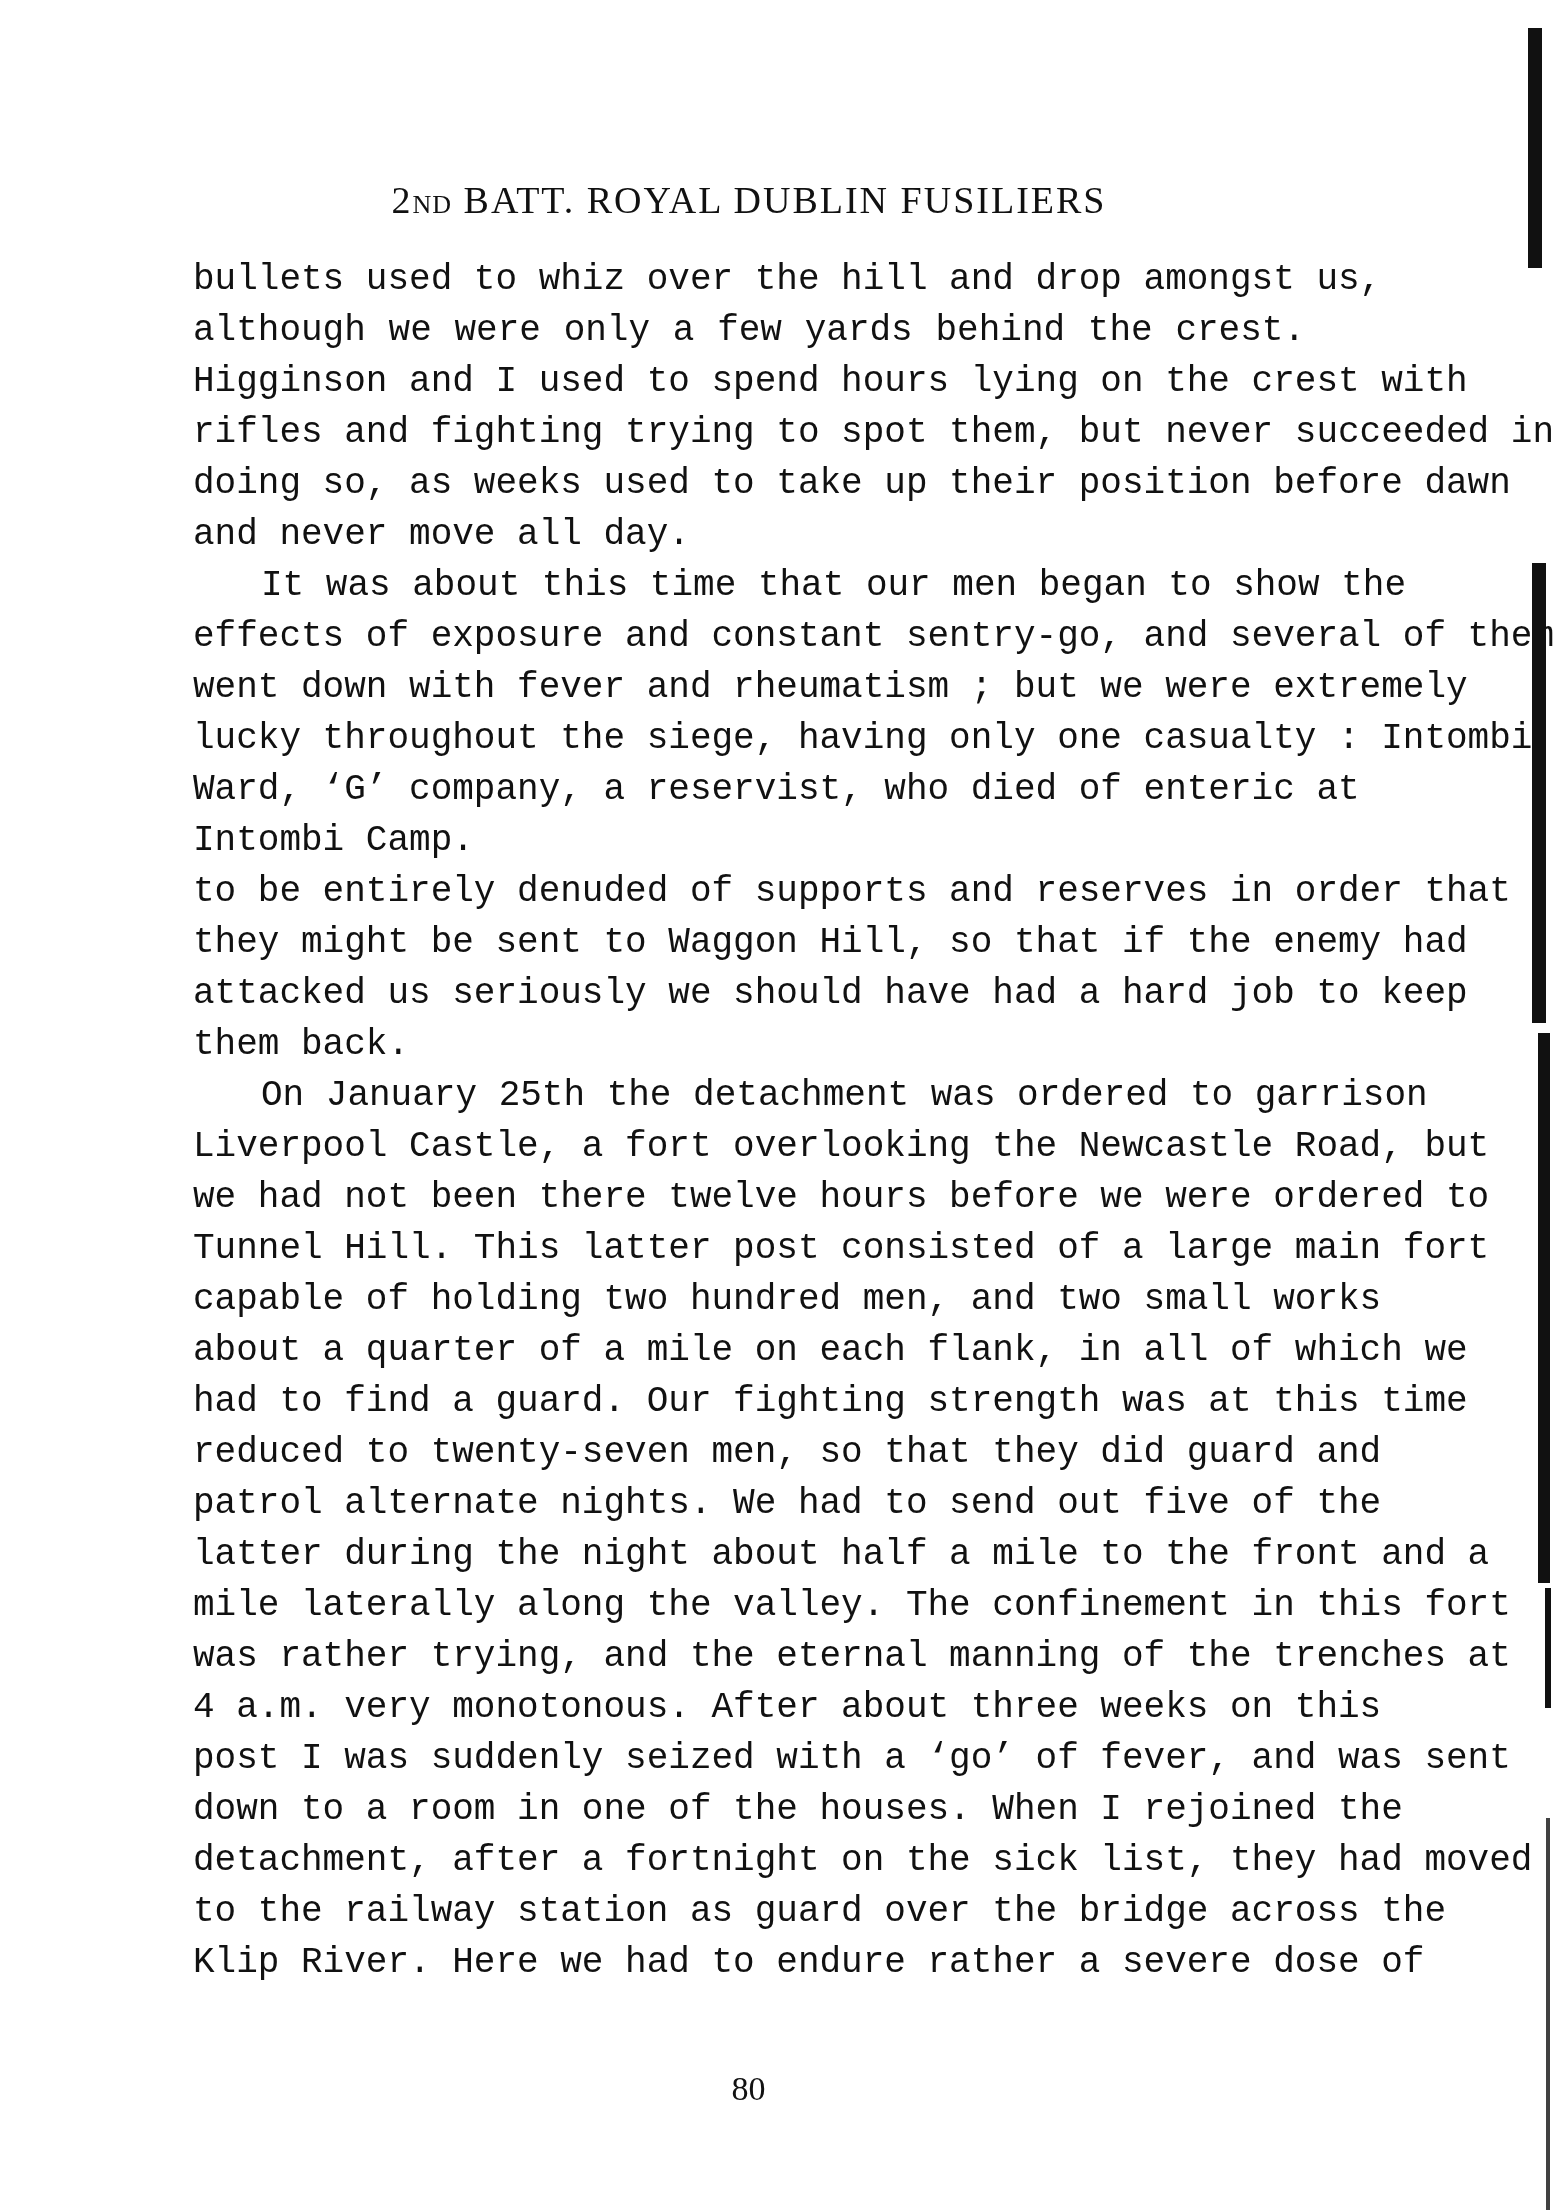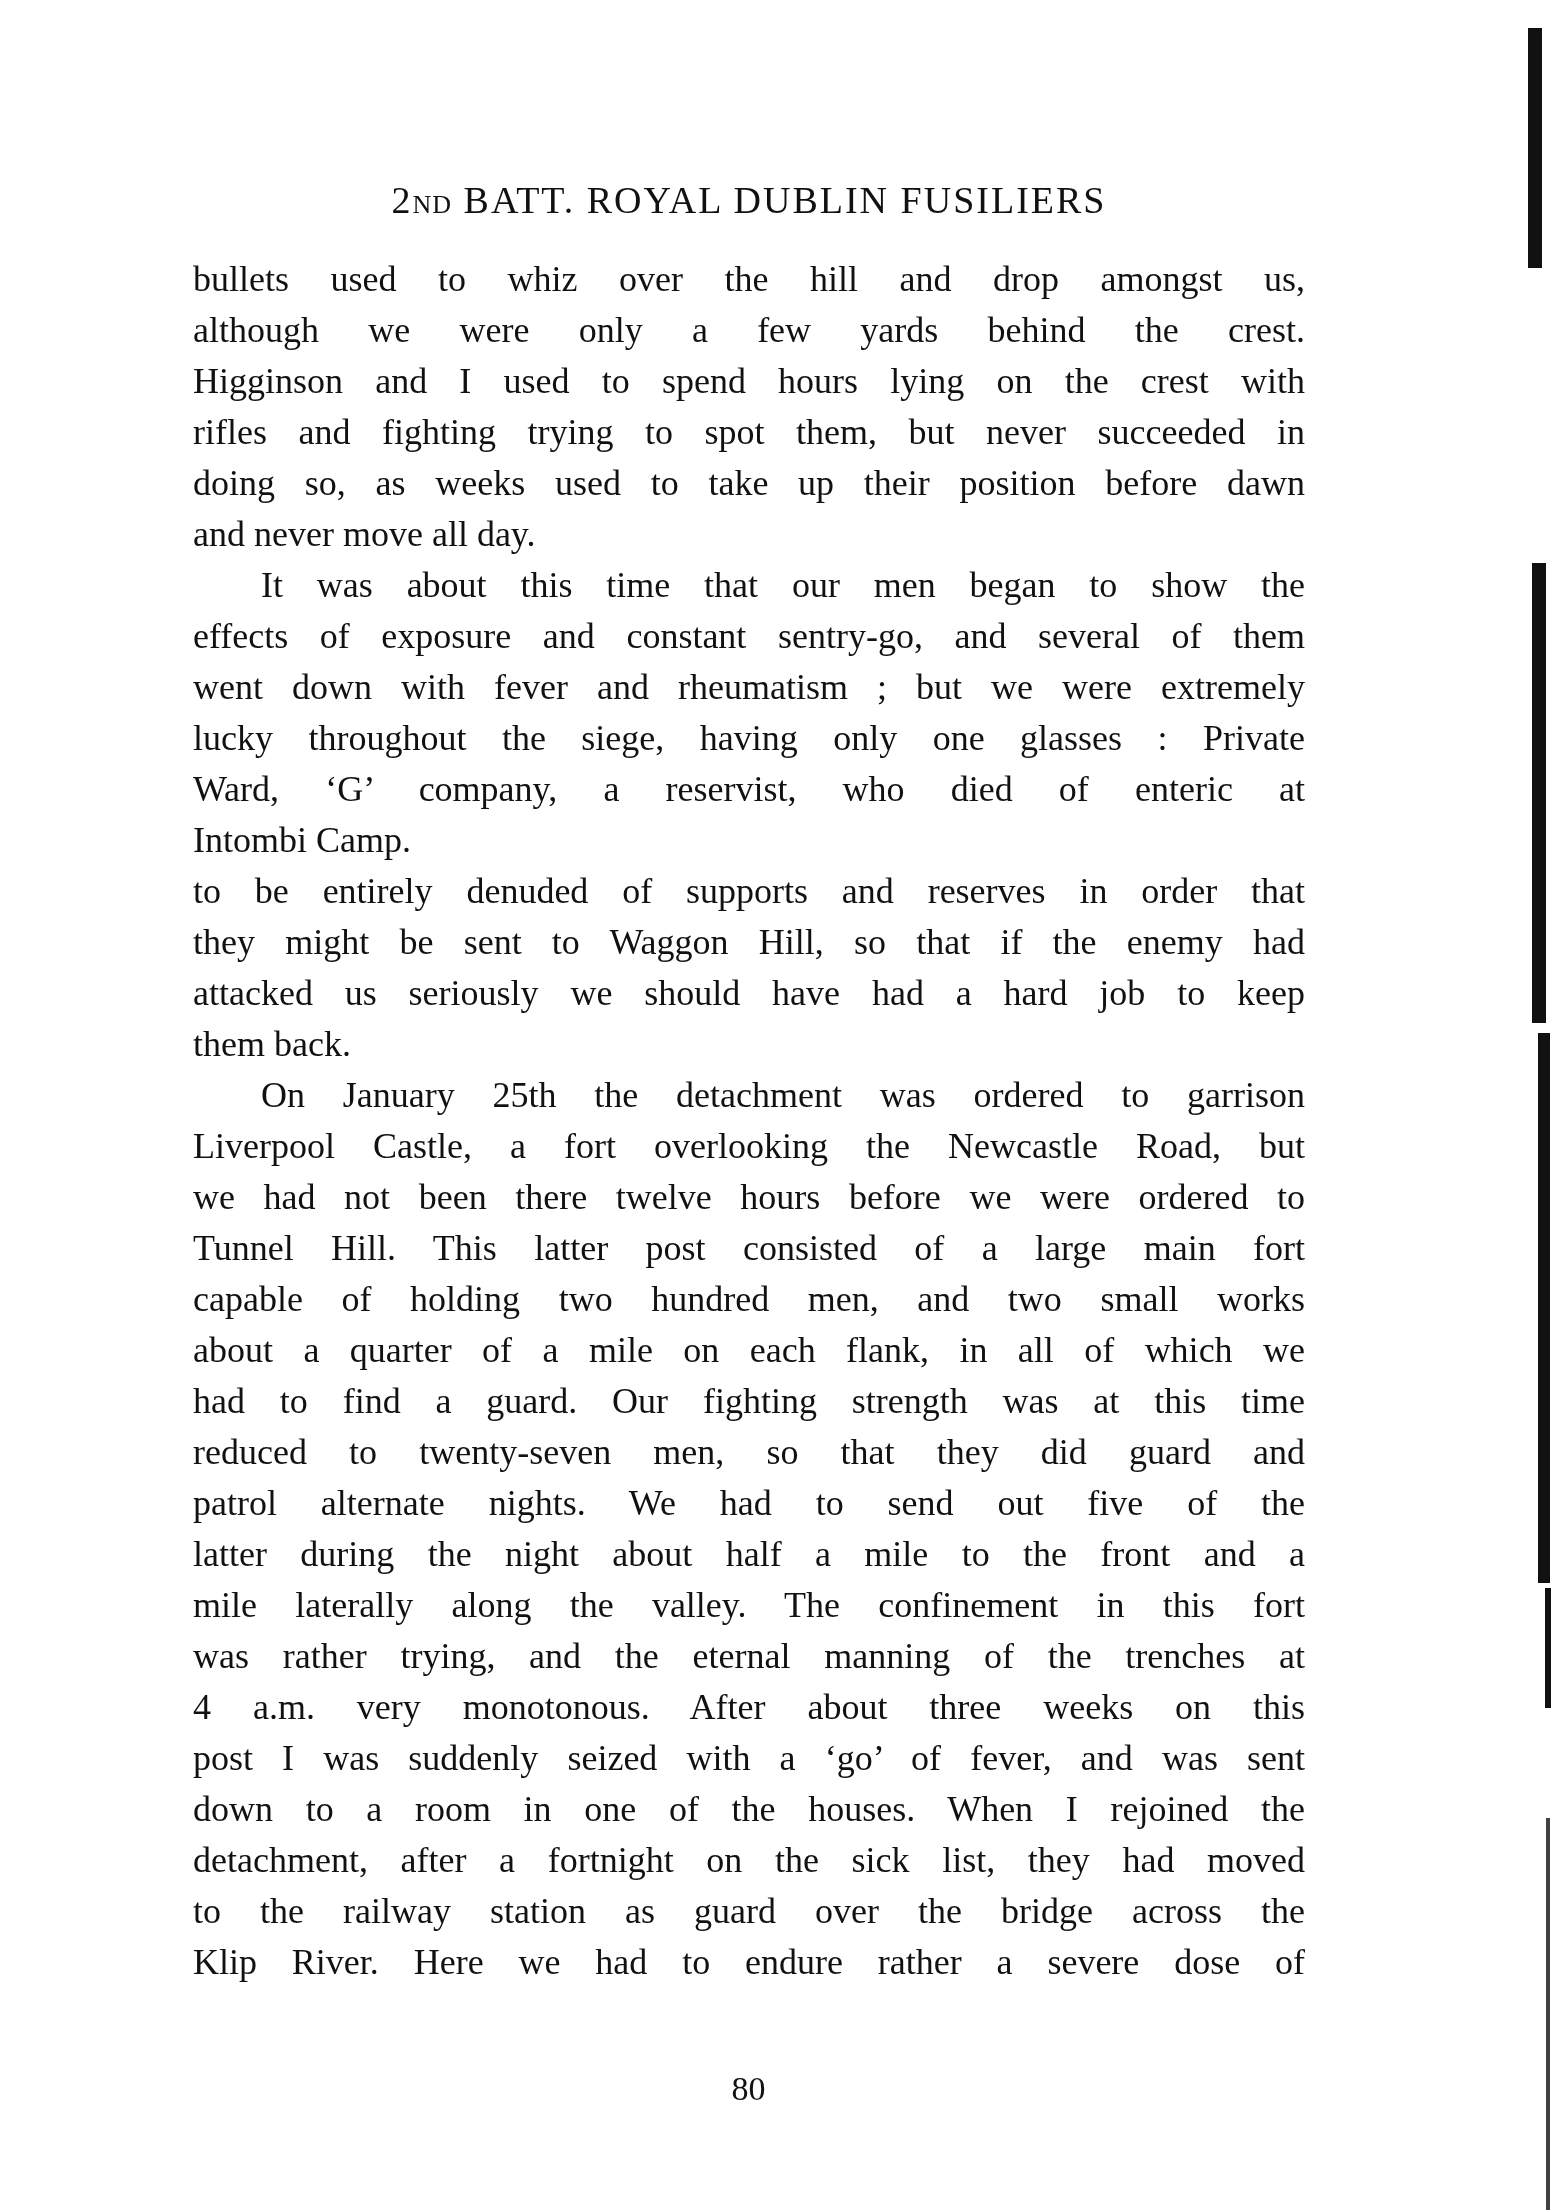--- a/index.html
+++ b/index.html
@@ -44,20 +44,21 @@
     width: 1112px;
   }
   .line {
     display: block;
     height: 51px;
     line-height: 51px;
     font-size: 36px;
     text-align: justify;
     text-align-last: justify;
     white-space: nowrap;
+    font-family: Liberation Mono, monospace;
   }
   .line.last {
     text-align-last: left;
   }
   .line.indent {
     padding-left: 68px;
   }
   .folio {
     position: absolute;
     left: 0;
@@ -94,21 +95,21 @@
         <span class="line">although we were only a few yards behind the crest.</span>
         <span class="line">Higginson and I used to spend hours lying on the crest with</span>
         <span class="line">rifles and fighting trying to spot them, but never succeeded in</span>
         <span class="line">doing so, as weeks used to take up their position before dawn</span>
         <span class="line last">and never move all day.</span>
       </div>
       <div>
         <span class="line indent">It was about this time that our men began to show the</span>
         <span class="line">effects of exposure and constant sentry-go, and several of them</span>
         <span class="line">went down with fever and rheumatism ; but we were extremely</span>
-        <span class="line">lucky throughout the siege, having only one glasses : Private</span>
+        <span class="line">lucky throughout the siege, having only one casualty : Intombi</span>
         <span class="line">Ward, ‘G’ company, a reservist, who died of enteric at</span>
         <span class="line last">Intombi Camp.</span>
       </div>
       <div>
         <span class="line">to be entirely denuded of supports and reserves in order that</span>
         <span class="line">they might be sent to Waggon Hill, so that if the enemy had</span>
         <span class="line">attacked us seriously we should have had a hard job to keep</span>
         <span class="line last">them back.</span>
       </div>
       <div>

